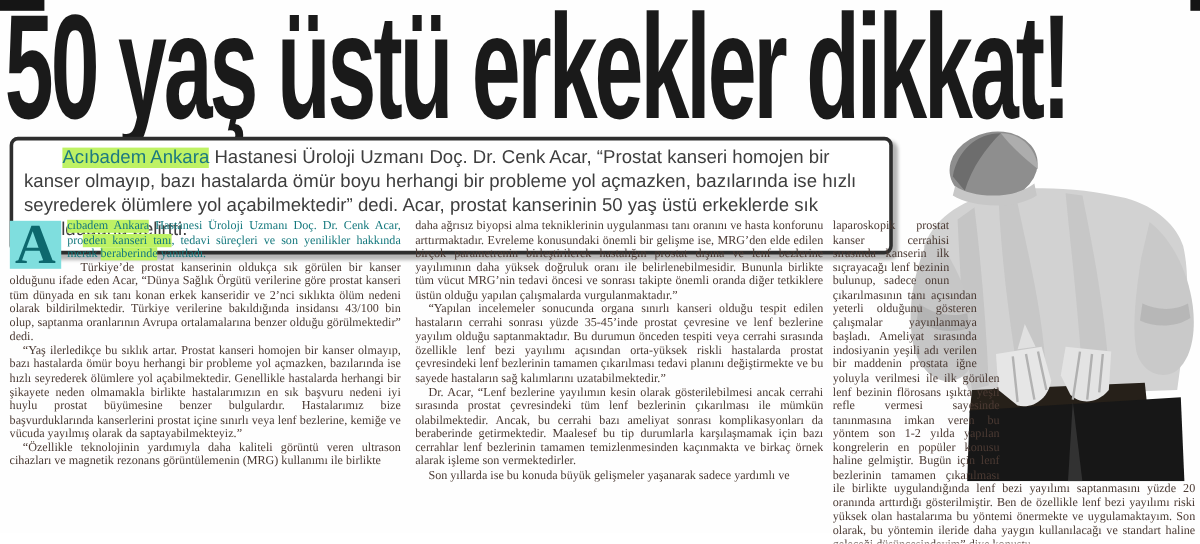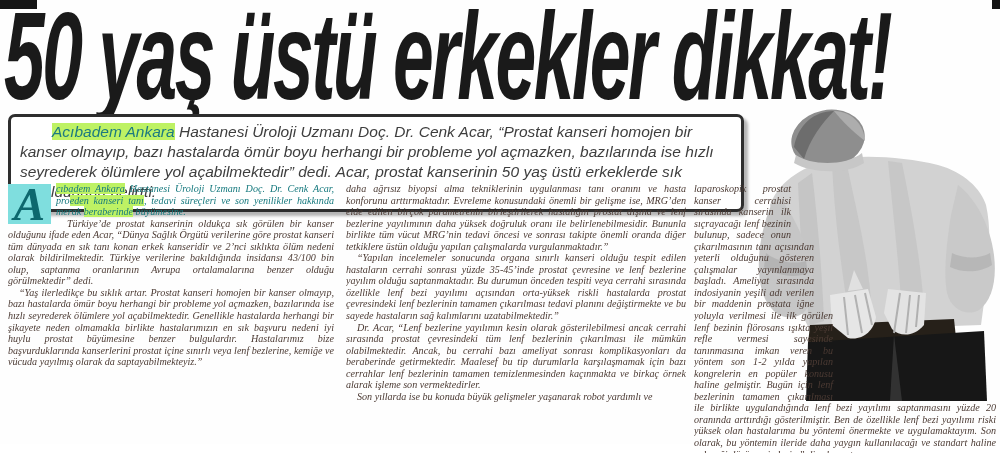--- a/index.html
+++ b/index.html
@@ -1,18 +1,18 @@
 <!DOCTYPE html>
 <html lang="tr"><head>
 <meta charset="utf-8">
 <style>
   html,body{margin:0;padding:0;}
   body{width:1000px;height:453px;background:#ffffff;position:relative;overflow:hidden;
        font-family:"Liberation Serif", serif;}
-  #canvas{position:absolute;left:0;top:0;width:1000px;height:444px;background:#fefefe;font-style:italic;}
+  #canvas{position:absolute;left:0;top:0;width:1000px;height:444px;background:#fefefe;}
 
   .ink{position:absolute;background:#151515;}
   #ink-left{left:0;top:0;width:37px;height:9px;}
   #ink-right{left:992px;top:0;width:8px;height:9px;}
 
   .headline{position:absolute;left:4px;top:-6px;margin:0;white-space:nowrap;
     font-family:"Liberation Sans", sans-serif;font-weight:700;font-size:118px;line-height:1;
     letter-spacing:-4px;color:#1a1a1a;transform:scale(0.62,1.05);transform-origin:0 0;}
 
   .lead-box{position:absolute;left:8px;top:114px;width:712px;background:#ffffff;
@@ -86,28 +86,29 @@
     <g>
       <ellipse cx="76" cy="36" rx="37" ry="29" fill="#8e8e8e" transform="rotate(-12 76 36)"></ellipse>
       <path d="M42,44 C46,22 62,8 82,8 C70,20 58,36 52,56 Z" fill="#6d6d6d"></path>
       <path d="M82,8 C100,8 112,22 113,38 C100,28 90,18 82,8 Z" fill="#adadad"></path>
       <path d="M44,52 C58,62 92,64 110,50 L112,60 C94,72 58,70 42,60 Z" fill="#c7c7c7"></path>
     </g>
   </svg>
 
   <div class="columns">
     <div id="col-0" class="col">
-        <p class="para teal"><span class="dropcap">A</span><span class="hl">cıbadem Ankara</span><span> Hastanesi Üroloji Uzmanı Doç. Dr. Cenk Acar, pro</span><span class="hl">eden kanseri tanı</span><span>, tedavi süreçleri ve son yenilikler hakkında merak </span><span class="hl">beraberinde</span><span> büyümesine.</span></p>
+        <p class="para teal"><span class="dropcap">A</span><span class="hl">cıbadem Ankara</span><span> Hastanesi Üroloji Uzmanı Doç. Dr. Cenk Acar, pro</span><span class="hl">eden kanseri tanı</span><span>, tedavi süreçleri ve son yenilikler hakkında merak </span><span class="hl">beraberinde</span><span> yanıtladı.</span></p>
         <p class="para indent"><span>Türkiye’de prostat kanserinin oldukça sık görülen bir kanser olduğunu ifade eden Acar, “Dünya Sağlık Örgütü verilerine göre prostat kanseri tüm dünyada en sık tanı konan erkek kanseridir ve 2’nci sıklıkta ölüm nedeni olarak bildirilmektedir. Türkiye verilerine bakıldığında insidansı 43/100 bin olup, saptanma oranlarının Avrupa ortalamalarına benzer olduğu görülmektedir” dedi.</span></p>
         <p class="para indent"><span>“Yaş ilerledikçe bu sıklık artar. Prostat kanseri homojen bir kanser olmayıp, bazı hastalarda ömür boyu herhangi bir probleme yol açmazken, bazılarında ise hızlı seyrederek ölümlere yol açabilmektedir. Genellikle hastalarda herhangi bir şikayete neden olmamakla birlikte hastalarımızın en sık başvuru nedeni iyi huylu prostat büyümesine benzer bulgulardır. Hastalarımız bize başvurduklarında kanserlerini prostat içine sınırlı veya lenf bezlerine, kemiğe ve vücuda yayılmış olarak da saptayabilmekteyiz.”</span></p>
+        <p class="para indent"><span>“Özellikle teknolojinin yardımıyla daha kaliteli görüntü veren ultrason cihazları ve magnetik rezonans görüntülemenin (MRG) kullanımı ile birlikte</span></p>
       </div>
     <div id="col-1" class="col">
         <p class="para"><span>daha ağrısız biyopsi alma tekniklerinin uygulanması tanı oranını ve hasta konforunu arttırmaktadır. Evreleme konusundaki önemli bir gelişme ise, MRG’den elde edilen birçok parametrenin birleştirilerek hastalığın prostat dışına ve lenf bezlerine yayılımının daha yüksek doğruluk oranı ile belirlenebilmesidir. Bununla birlikte tüm vücut MRG’nin tedavi öncesi ve sonrası takipte önemli oranda diğer tetkiklere üstün olduğu yapılan çalışmalarda vurgulanmaktadır.”</span></p>
         <p class="para indent"><span>“Yapılan incelemeler sonucunda organa sınırlı kanseri olduğu tespit edilen hastaların cerrahi sonrası yüzde 35-45’inde prostat çevresine ve lenf bezlerine yayılım olduğu saptanmaktadır. Bu durumun önceden tespiti veya cerrahi sırasında özellikle lenf bezi yayılımı açısından orta-yüksek riskli hastalarda prostat çevresindeki lenf bezlerinin tamamen çıkarılması tedavi planını değiştirmekte ve bu sayede hastaların sağ kalımlarını uzatabilmektedir.”</span></p>
         <p class="para indent"><span>Dr. Acar, “Lenf bezlerine yayılımın kesin olarak gösterilebilmesi ancak cerrahi sırasında prostat çevresindeki tüm lenf bezlerinin çıkarılması ile mümkün olabilmektedir. Ancak, bu cerrahi bazı ameliyat sonrası komplikasyonları da beraberinde getirmektedir. Maalesef bu tip durumlarla karşılaşmamak için bazı cerrahlar lenf bezlerinin tamamen temizlenmesinden kaçınmakta ve birkaç örnek alarak işleme son vermektedirler.</span></p>
-        <p class="para indent"><span>Son yıllarda ise bu konuda büyük gelişmeler yaşanarak robot yardımlı ve</span></p>
+        <p class="para indent"><span>Son yıllarda ise bu konuda büyük gelişmeler yaşanarak sadece yardımlı ve</span></p>
       </div>
     <div id="col-2" class="col">
         <p class="para"><span class="wrap-spacer"></span><span>laparoskopik prostat kanser cerrahisi sırasında kanserin ilk sıçrayacağı lenf bezinin bulunup, sadece onun çıkarılmasının tanı açısından yeterli olduğunu gösteren çalışmalar yayınlanmaya başladı. Ameliyat sırasında indosiyanin yeşili adı verilen bir maddenin prostata iğne yoluyla verilmesi ile ilk görülen lenf bezinin flörosans ışıkta yeşil refle vermesi sayesinde tanınmasına imkan veren bu yöntem son 1-2 yılda yapılan kongrelerin en popüler konusu haline gelmiştir. Bugün için lenf bezlerinin tamamen çıkarılması ile birlikte uygulandığında lenf bezi yayılımı saptanmasını yüzde 20 oranında arttırdığı gösterilmiştir. Ben de özellikle lenf bezi yayılımı riski yüksek olan hastalarıma bu yöntemi önermekte ve uygulamaktayım. Son olarak, bu yöntemin ileride daha yaygın kullanılacağı ve standart haline geleceği düşüncesindeyim” diye konuştu.</span></p>
       </div>
   </div>
 
 </div>
 
 </body></html>

